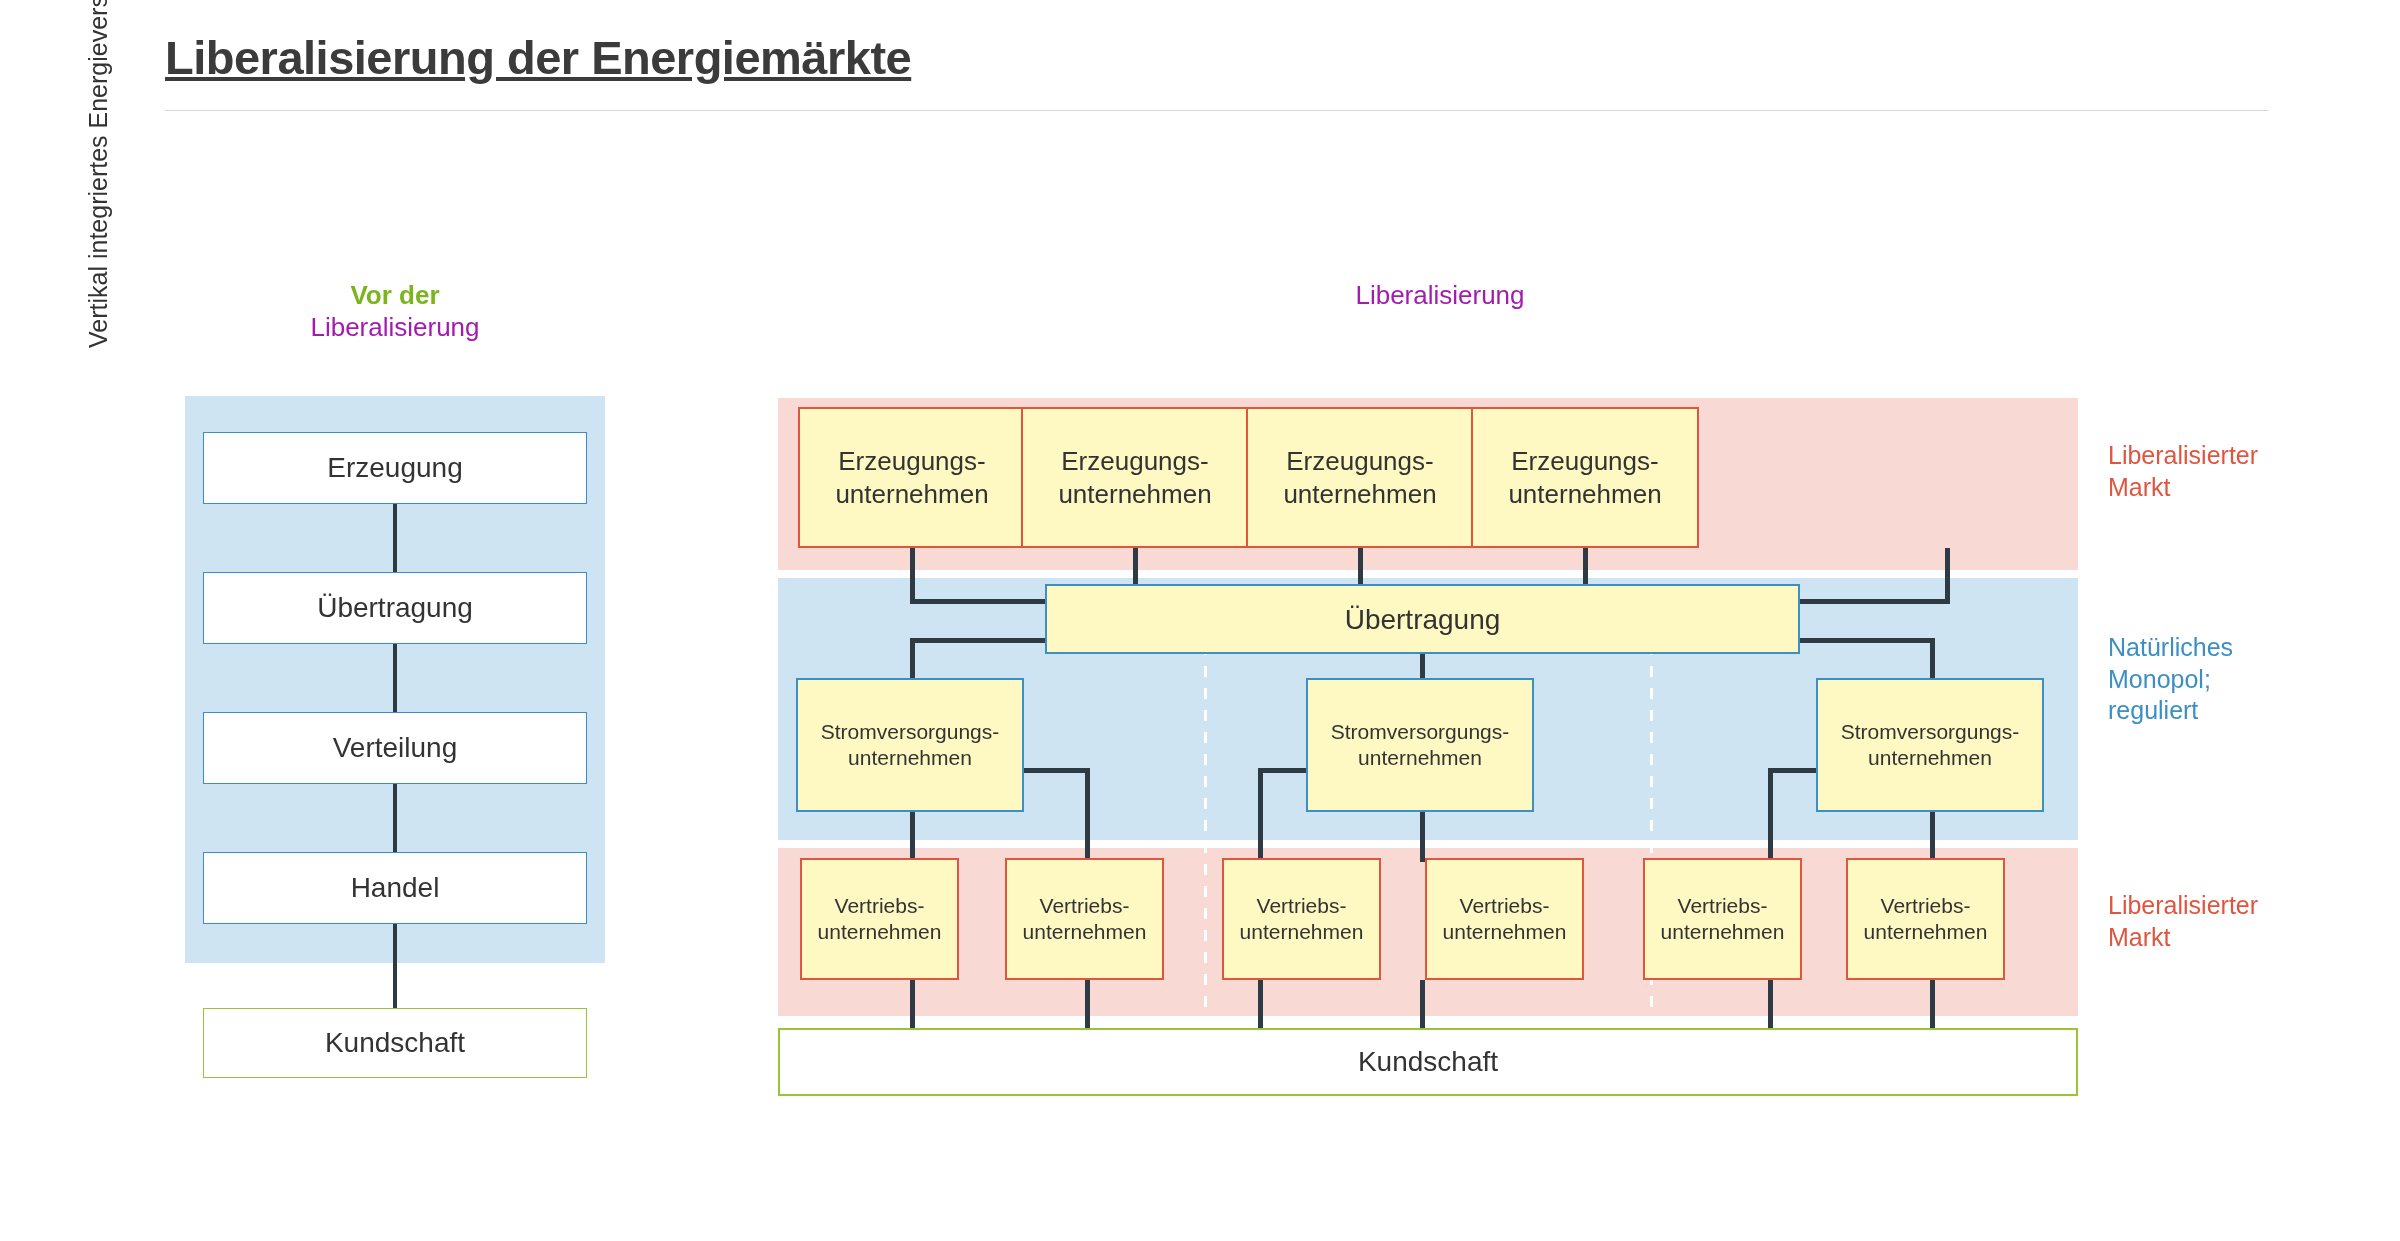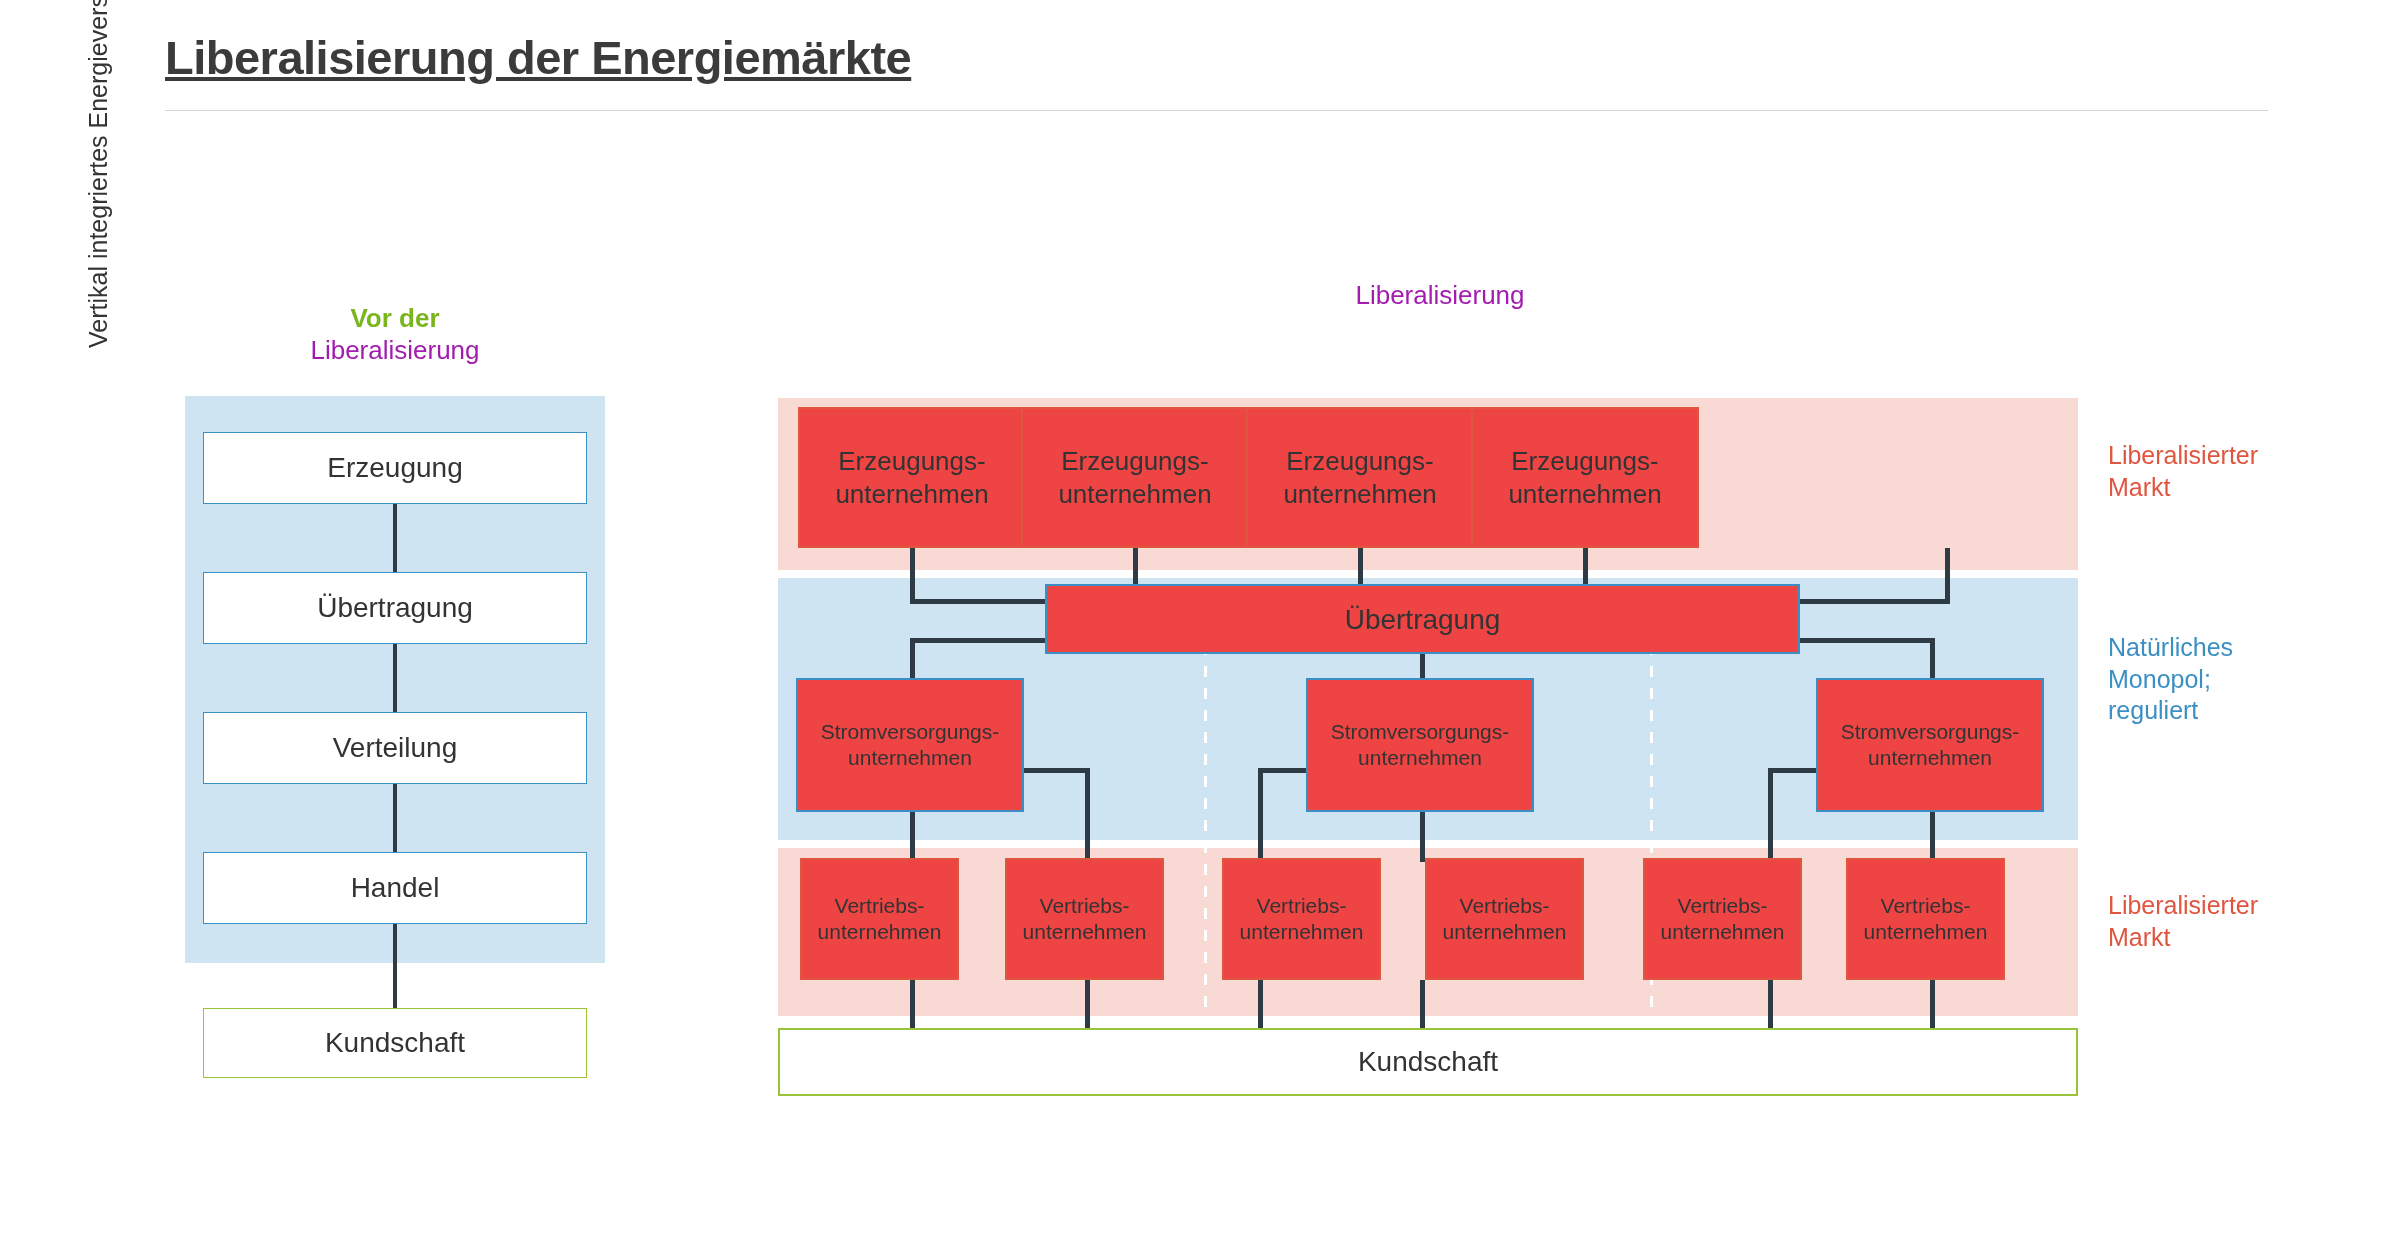--- a/index.html
+++ b/index.html
@@ -48,21 +48,21 @@
     font-size: 26px;
     font-weight: bold;
     color: #7ab51d;
   }
   .col-heading .line2 {
     display: block;
     font-size: 26px;
     font-weight: normal;
     color: #a21caf;
   }
-  #heading-before { left: 190px;  top: 280px; width: 410px; margin-top: 23px; }
+  #heading-before { left: 190px;  top: 280px; width: 410px; }
   #heading-after  { left: 1150px; top: 280px; width: 580px; }
 
   
   #vertical-label {
     position: absolute;
     left: 83px;
     top: 318px;
     width: 500px;
     height: 30px;
     transform: rotate(-90deg);
@@ -143,21 +143,21 @@
       #ffffff 0px, #ffffff 11px,
       rgba(255,255,255,0) 11px, rgba(255,255,255,0) 22px
     );
     z-index: 2;
   }
   #dash-1 { left: 1204px; top: 600px; height: 410px; }
   #dash-2 { left: 1650px; top: 600px; height: 410px; }
 
   .node {
     position: absolute;
-    background: #ef4444;
+    background: #fef9c3;
     box-sizing: border-box;
     display: flex;
     align-items: center;
     justify-content: center;
     text-align: center;
     z-index: 5;
     line-height: 1.25;
   }
   .node-gen {
     border: 2px solid #e0553f;

